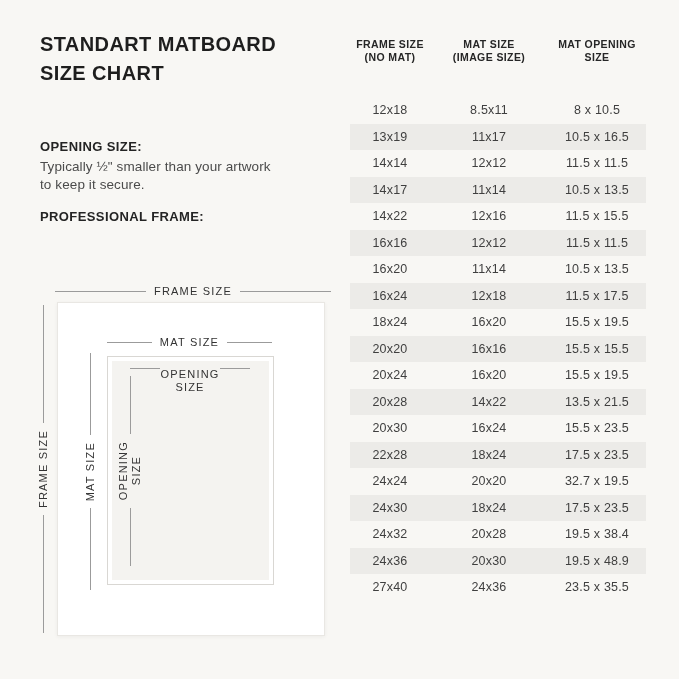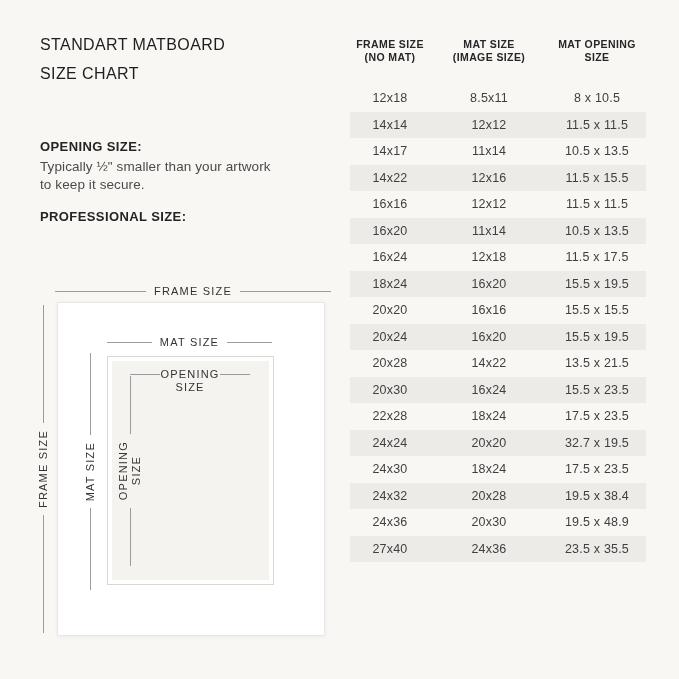--- a/index.html
+++ b/index.html
@@ -11,21 +11,21 @@
   #canvas {
     position:relative;
     width:679px; height:679px;
     background:#f8f7f4;
     overflow:hidden;
   }
 
   
   .title {
     position:absolute; left:40px; top:30px;
-    font-size:16px; line-height:29px; font-weight:400;
+    font-size:20px; line-height:29px; font-weight:700;
     letter-spacing:0.4px; color:#1e1e1e; white-space:pre-line;
   }
   .section { position:absolute; left:40px; width:300px; }
   .section-opening { top:119px; }
   .section-bevel  { top:189px; }
   .section h3 {
     font-size:13px; font-weight:700; letter-spacing:0.4px;
     color:#242424; margin-bottom:4px;margin-top:20px;
   }
   .section p {
@@ -61,38 +61,38 @@
   .inner-box {
     position:absolute; left:107px; top:356px; width:167px; height:229px;
     background:#f4f3f0; border:1px solid #d9d7d3;
     box-shadow:inset 0 0 0 4px #ffffff, inset 0 2px 3px rgba(0,0,0,0.04);
   }
   .opening-h-label {
     position:absolute; left:130px; top:368px; width:120px;
     display:flex; flex-direction:column; align-items:center;
   }
   .opening-h-label .row1 {
-    display:flex; align-items:center; width:100%;
+    display:flex; width:100%;
   }
   .opening-h-label .row2 { margin-top:1px; }
   .v-frame   { left:36px;  top:305px; width:14px; height:328px; }
   .v-mat     { left:84px;  top:353px; width:13px; height:237px; }
   .v-opening { left:116px; top:376px; width:28px; height:190px; }
 
   
   .table { position:absolute; left:350px; top:38px; width:296px; }
   .thead {
     display:grid; grid-template-columns:80px 118px 98px;
   }
   .th {
     font-size:10.5px; font-weight:700; letter-spacing:0.4px;
     color:#262626; text-align:center; line-height:12.5px;
     white-space:pre-line;
   }
-  .rows { margin-top:22px; }
+  .rows { margin-top:34px; }
   .row {
     display:grid; grid-template-columns:80px 118px 98px;
     height:26.5px; align-items:center;
   }
   .row:nth-child(even) { background:#ecebe8; }
   .td {
     text-align:center; font-size:12.5px; color:#3f3f3f;
     letter-spacing:0.2px;
   }
 </style>
@@ -104,21 +104,21 @@
   <h1 class="title">STANDART MATBOARD
 SIZE CHART</h1>
 
   <div class="section section-opening">
     <h3>OPENING SIZE:</h3>
     <p>Typically ½" smaller than your artwork
 to keep it secure.</p>
   </div>
 
   <div class="section section-bevel">
-    <h3>PROFESSIONAL SIZE:</h3>
+    <h3>PROFESSIONAL FRAME:</h3>
   </div>
 
   <div class="h-label top-frame-label">
     <span class="dline"></span>
     <span class="dtext">FRAME SIZE</span>
     <span class="dline"></span>
   </div>
 
   <div class="outer-box"></div>
 
@@ -167,20 +167,25 @@
         <div class="th">MAT OPENING
 SIZE</div>
       </div>
     <div class="rows" id="rows">
         <div class="row">
           <div class="td">12x18</div>
           <div class="td">8.5x11</div>
           <div class="td">8 x 10.5</div>
         </div>
         <div class="row">
+          <div class="td">13x19</div>
+          <div class="td">11x17</div>
+          <div class="td">10.5 x 16.5</div>
+        </div>
+        <div class="row">
           <div class="td">14x14</div>
           <div class="td">12x12</div>
           <div class="td">11.5 x 11.5</div>
         </div>
         <div class="row">
           <div class="td">14x17</div>
           <div class="td">11x14</div>
           <div class="td">10.5 x 13.5</div>
         </div>
         <div class="row">

